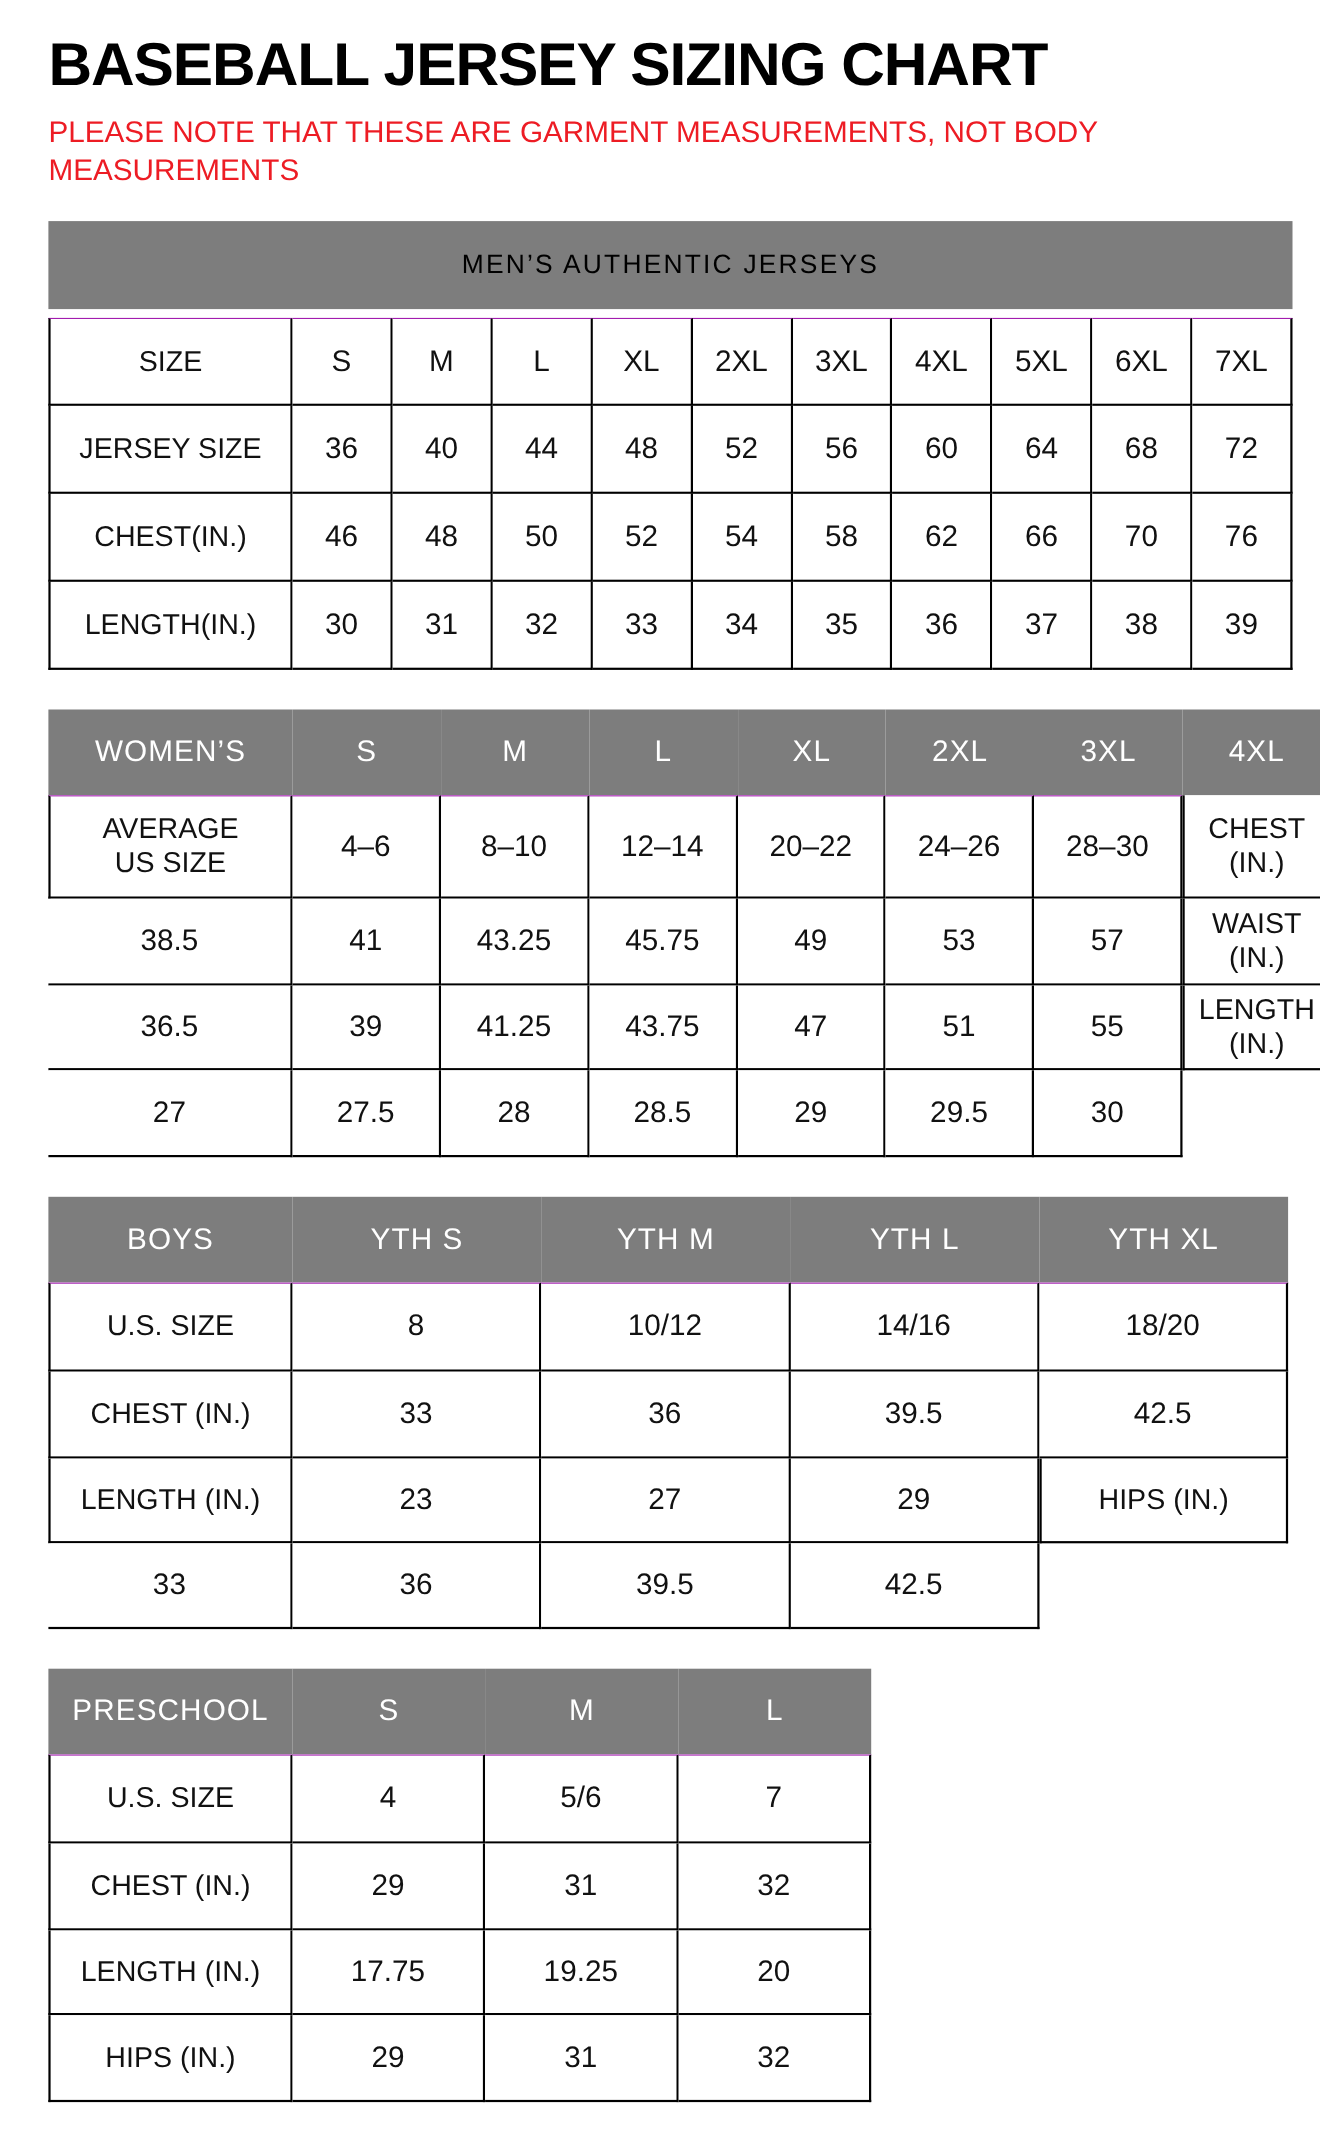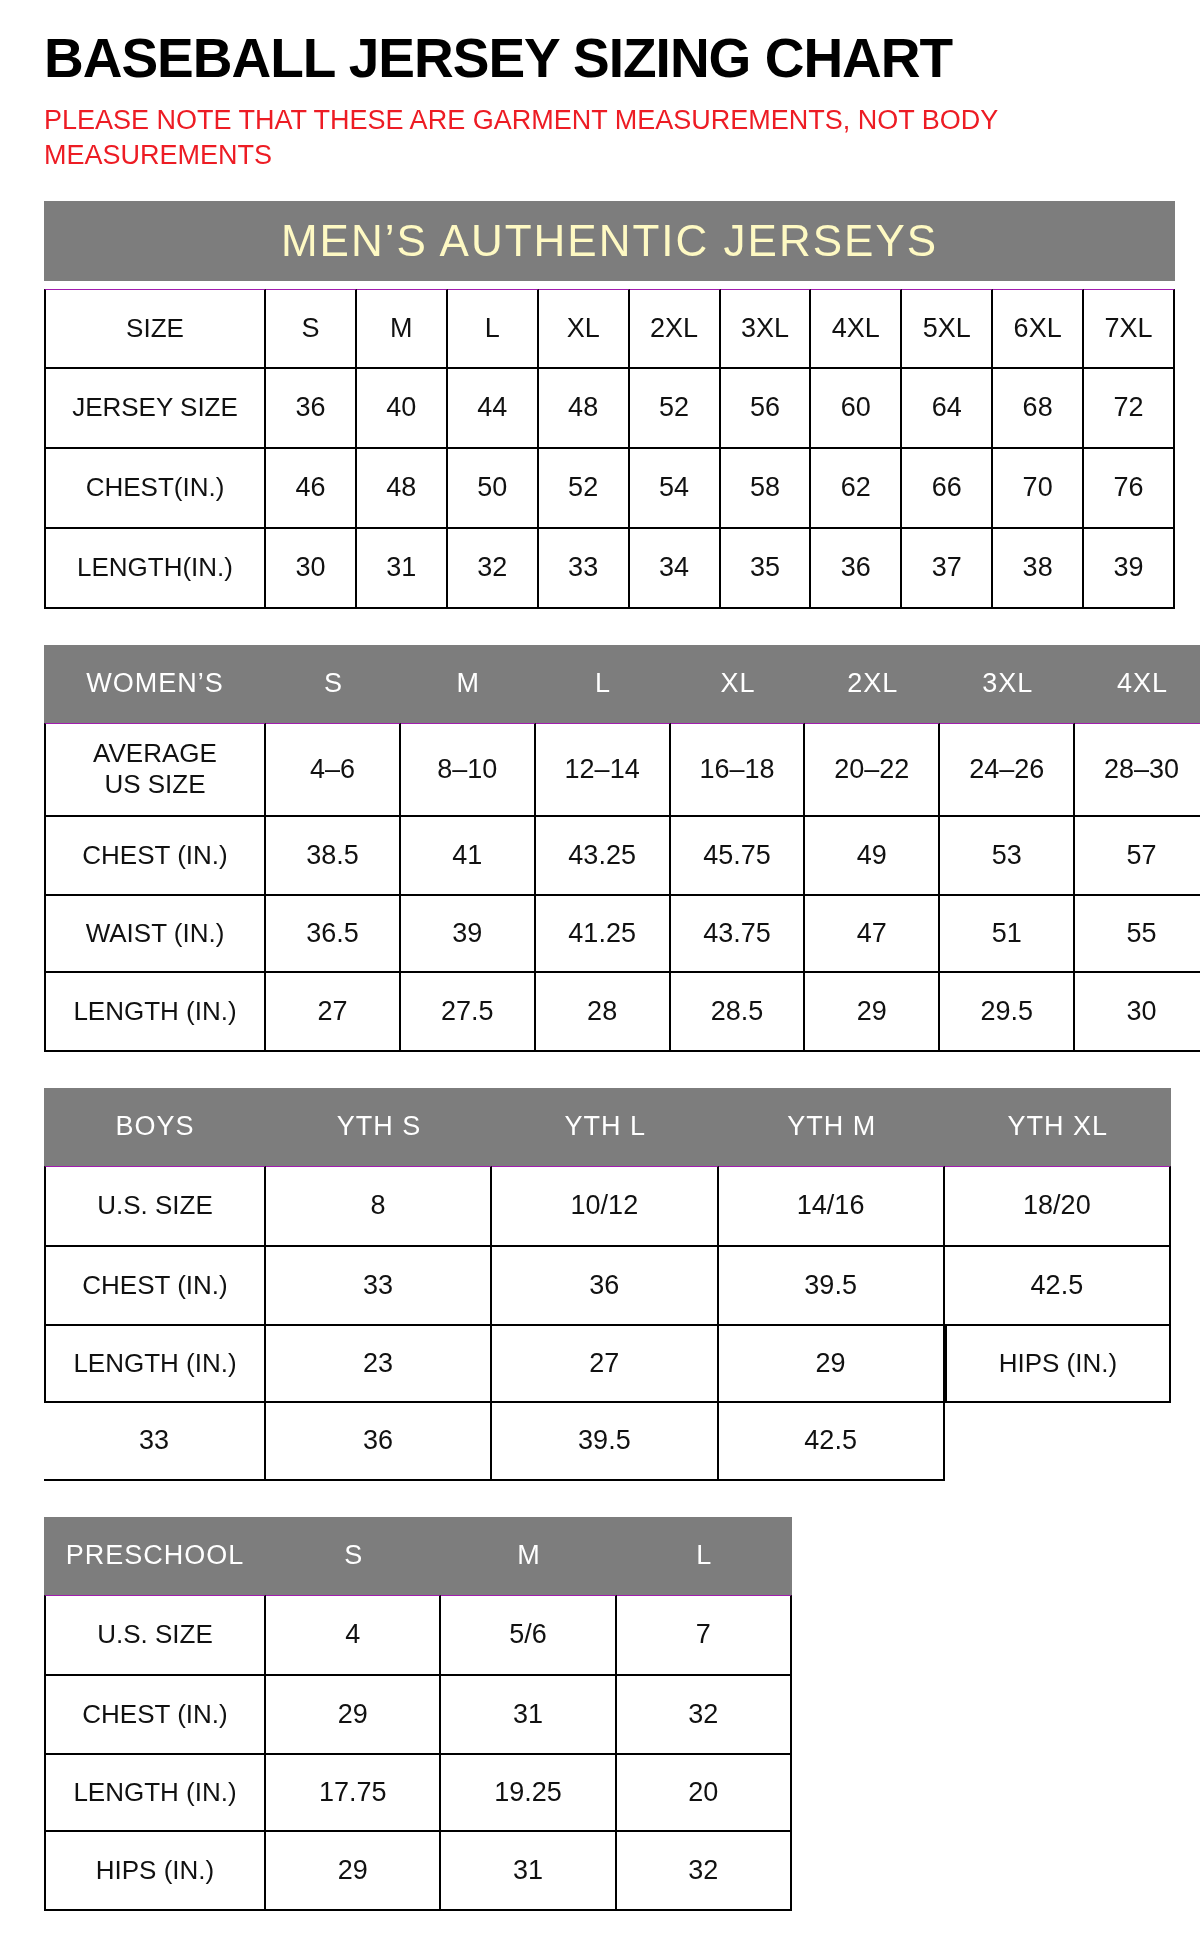--- a/index.html
+++ b/index.html
@@ -26,25 +26,25 @@
     max-width: 1080px;
     margin: 0 0 28px 0;
   }
 
   .tblsec { margin-bottom: 36px; }
 
   .banner {
     width: 1131px;
     height: 80px;
     background: #7d7d7d;
-    color: #fef9c3;
+    color: #000000;
     display: flex;
     align-items: center;
     justify-content: center;
-    font-size: 44px;
+    font-size: 24px;
     letter-spacing: 2px;
     margin-bottom: 8px;
   }
 
   .grid { display: grid; background: #ffffff; }
   .t-mens    { grid-template-columns: 222px repeat(10, 1fr); width: 1131px; grid-template-rows: repeat(4, 80px); }
   .t-womens  { grid-template-columns: 222px repeat(7, 1fr);  width: 1166px;  grid-template-rows: 78px 94px 79px 77px 79px; }
   .t-boys    { grid-template-columns: 222px repeat(4, 1fr);  width: 1127px;  grid-template-rows: 78px 81px 79px 77px 78px; }
   .t-pre     { grid-template-columns: 222px repeat(3, 1fr);  width: 748px;  grid-template-rows: 78px 81px 79px 77px 79px; }
 
@@ -141,21 +141,20 @@
         <div class="cell head">L</div>
         <div class="cell head">XL</div>
         <div class="cell head">2XL</div>
         <div class="cell head">3XL</div>
         <div class="cell head">4XL</div>
         <div class="cell body lab rtop">AVERAGE
 US SIZE</div>
         <div class="cell body rtop">4–6</div>
         <div class="cell body rtop">8–10</div>
         <div class="cell body rtop">12–14</div>
-        <div class="cell body rtop">16–18</div>
         <div class="cell body rtop">20–22</div>
         <div class="cell body rtop">24–26</div>
         <div class="cell body rtop">28–30</div>
         <div class="cell body lab">CHEST (IN.)</div>
         <div class="cell body">38.5</div>
         <div class="cell body">41</div>
         <div class="cell body">43.25</div>
         <div class="cell body">45.75</div>
         <div class="cell body">49</div>
         <div class="cell body">53</div>
@@ -176,22 +175,22 @@
         <div class="cell body">29</div>
         <div class="cell body">29.5</div>
         <div class="cell body">30</div>
       </div>
   </section>
 
   <section class="tblsec">
     <div class="grid t-boys">
         <div class="cell head lab">BOYS</div>
         <div class="cell head">YTH S</div>
+        <div class="cell head">YTH M</div>
         <div class="cell head">YTH L</div>
-        <div class="cell head">YTH M</div>
         <div class="cell head">YTH XL</div>
         <div class="cell body lab rtop">U.S. SIZE</div>
         <div class="cell body rtop">8</div>
         <div class="cell body rtop">10/12</div>
         <div class="cell body rtop">14/16</div>
         <div class="cell body rtop">18/20</div>
         <div class="cell body lab">CHEST (IN.)</div>
         <div class="cell body">33</div>
         <div class="cell body">36</div>
         <div class="cell body">39.5</div>

